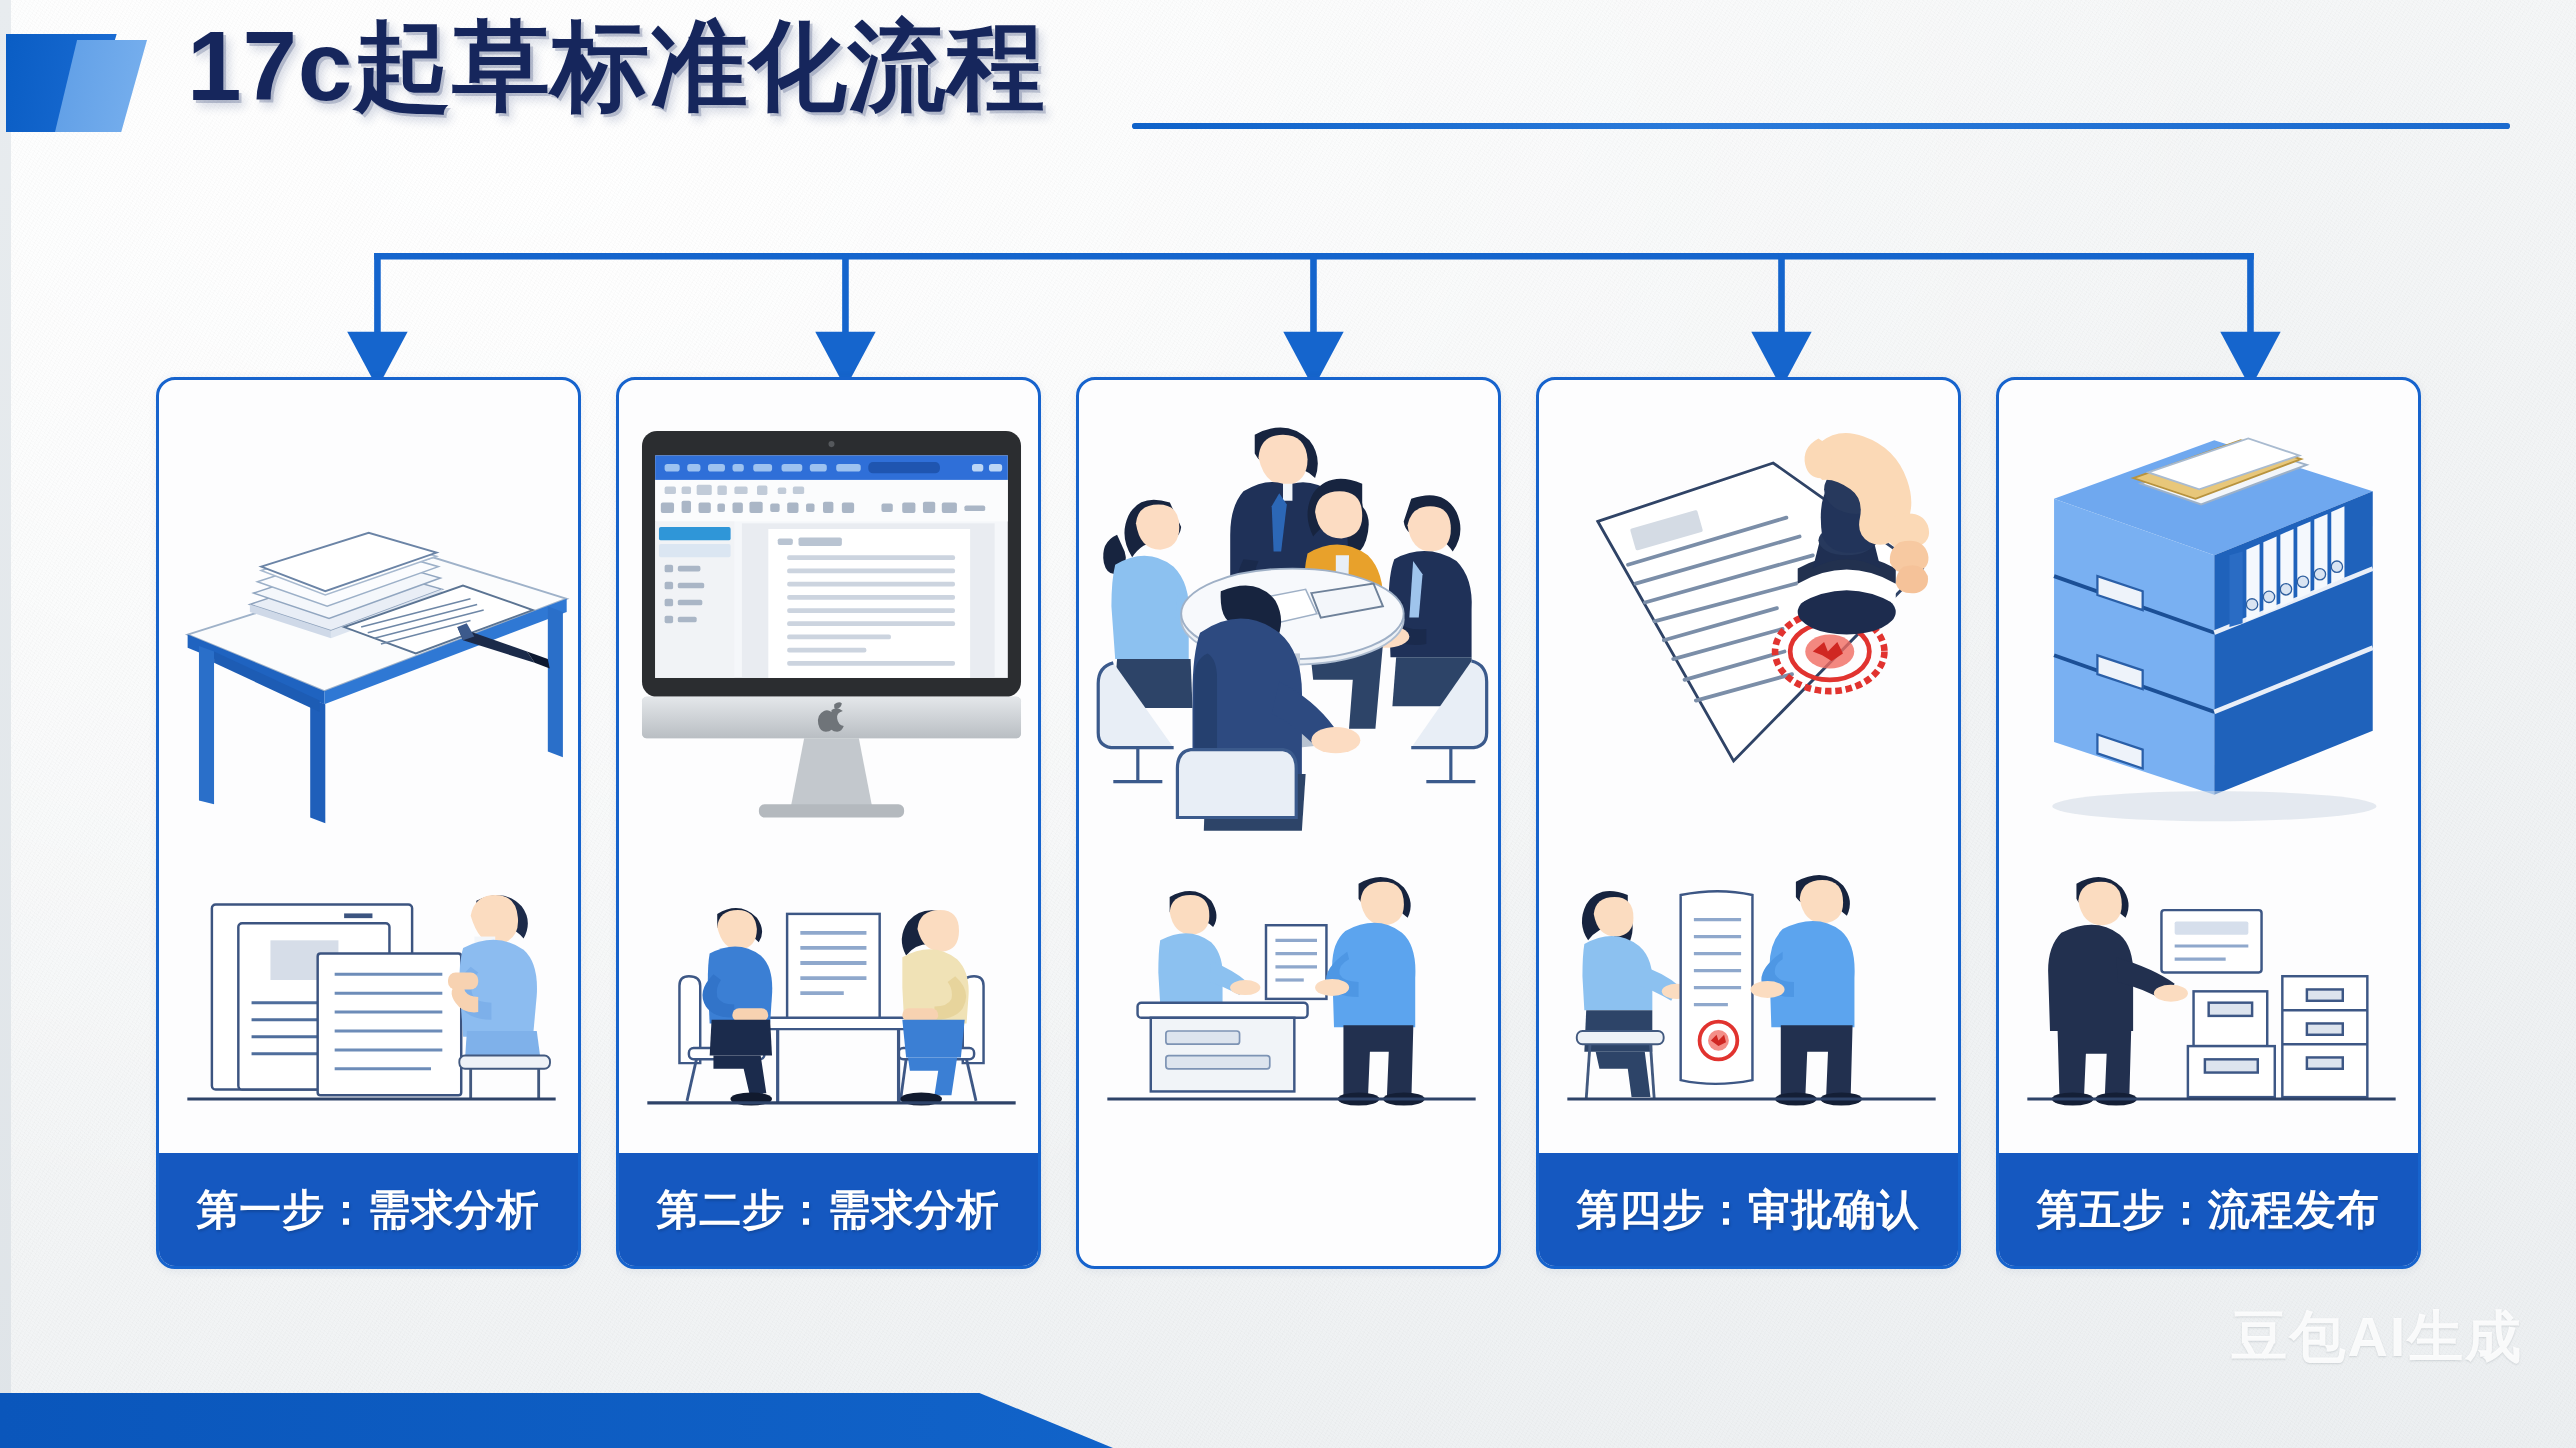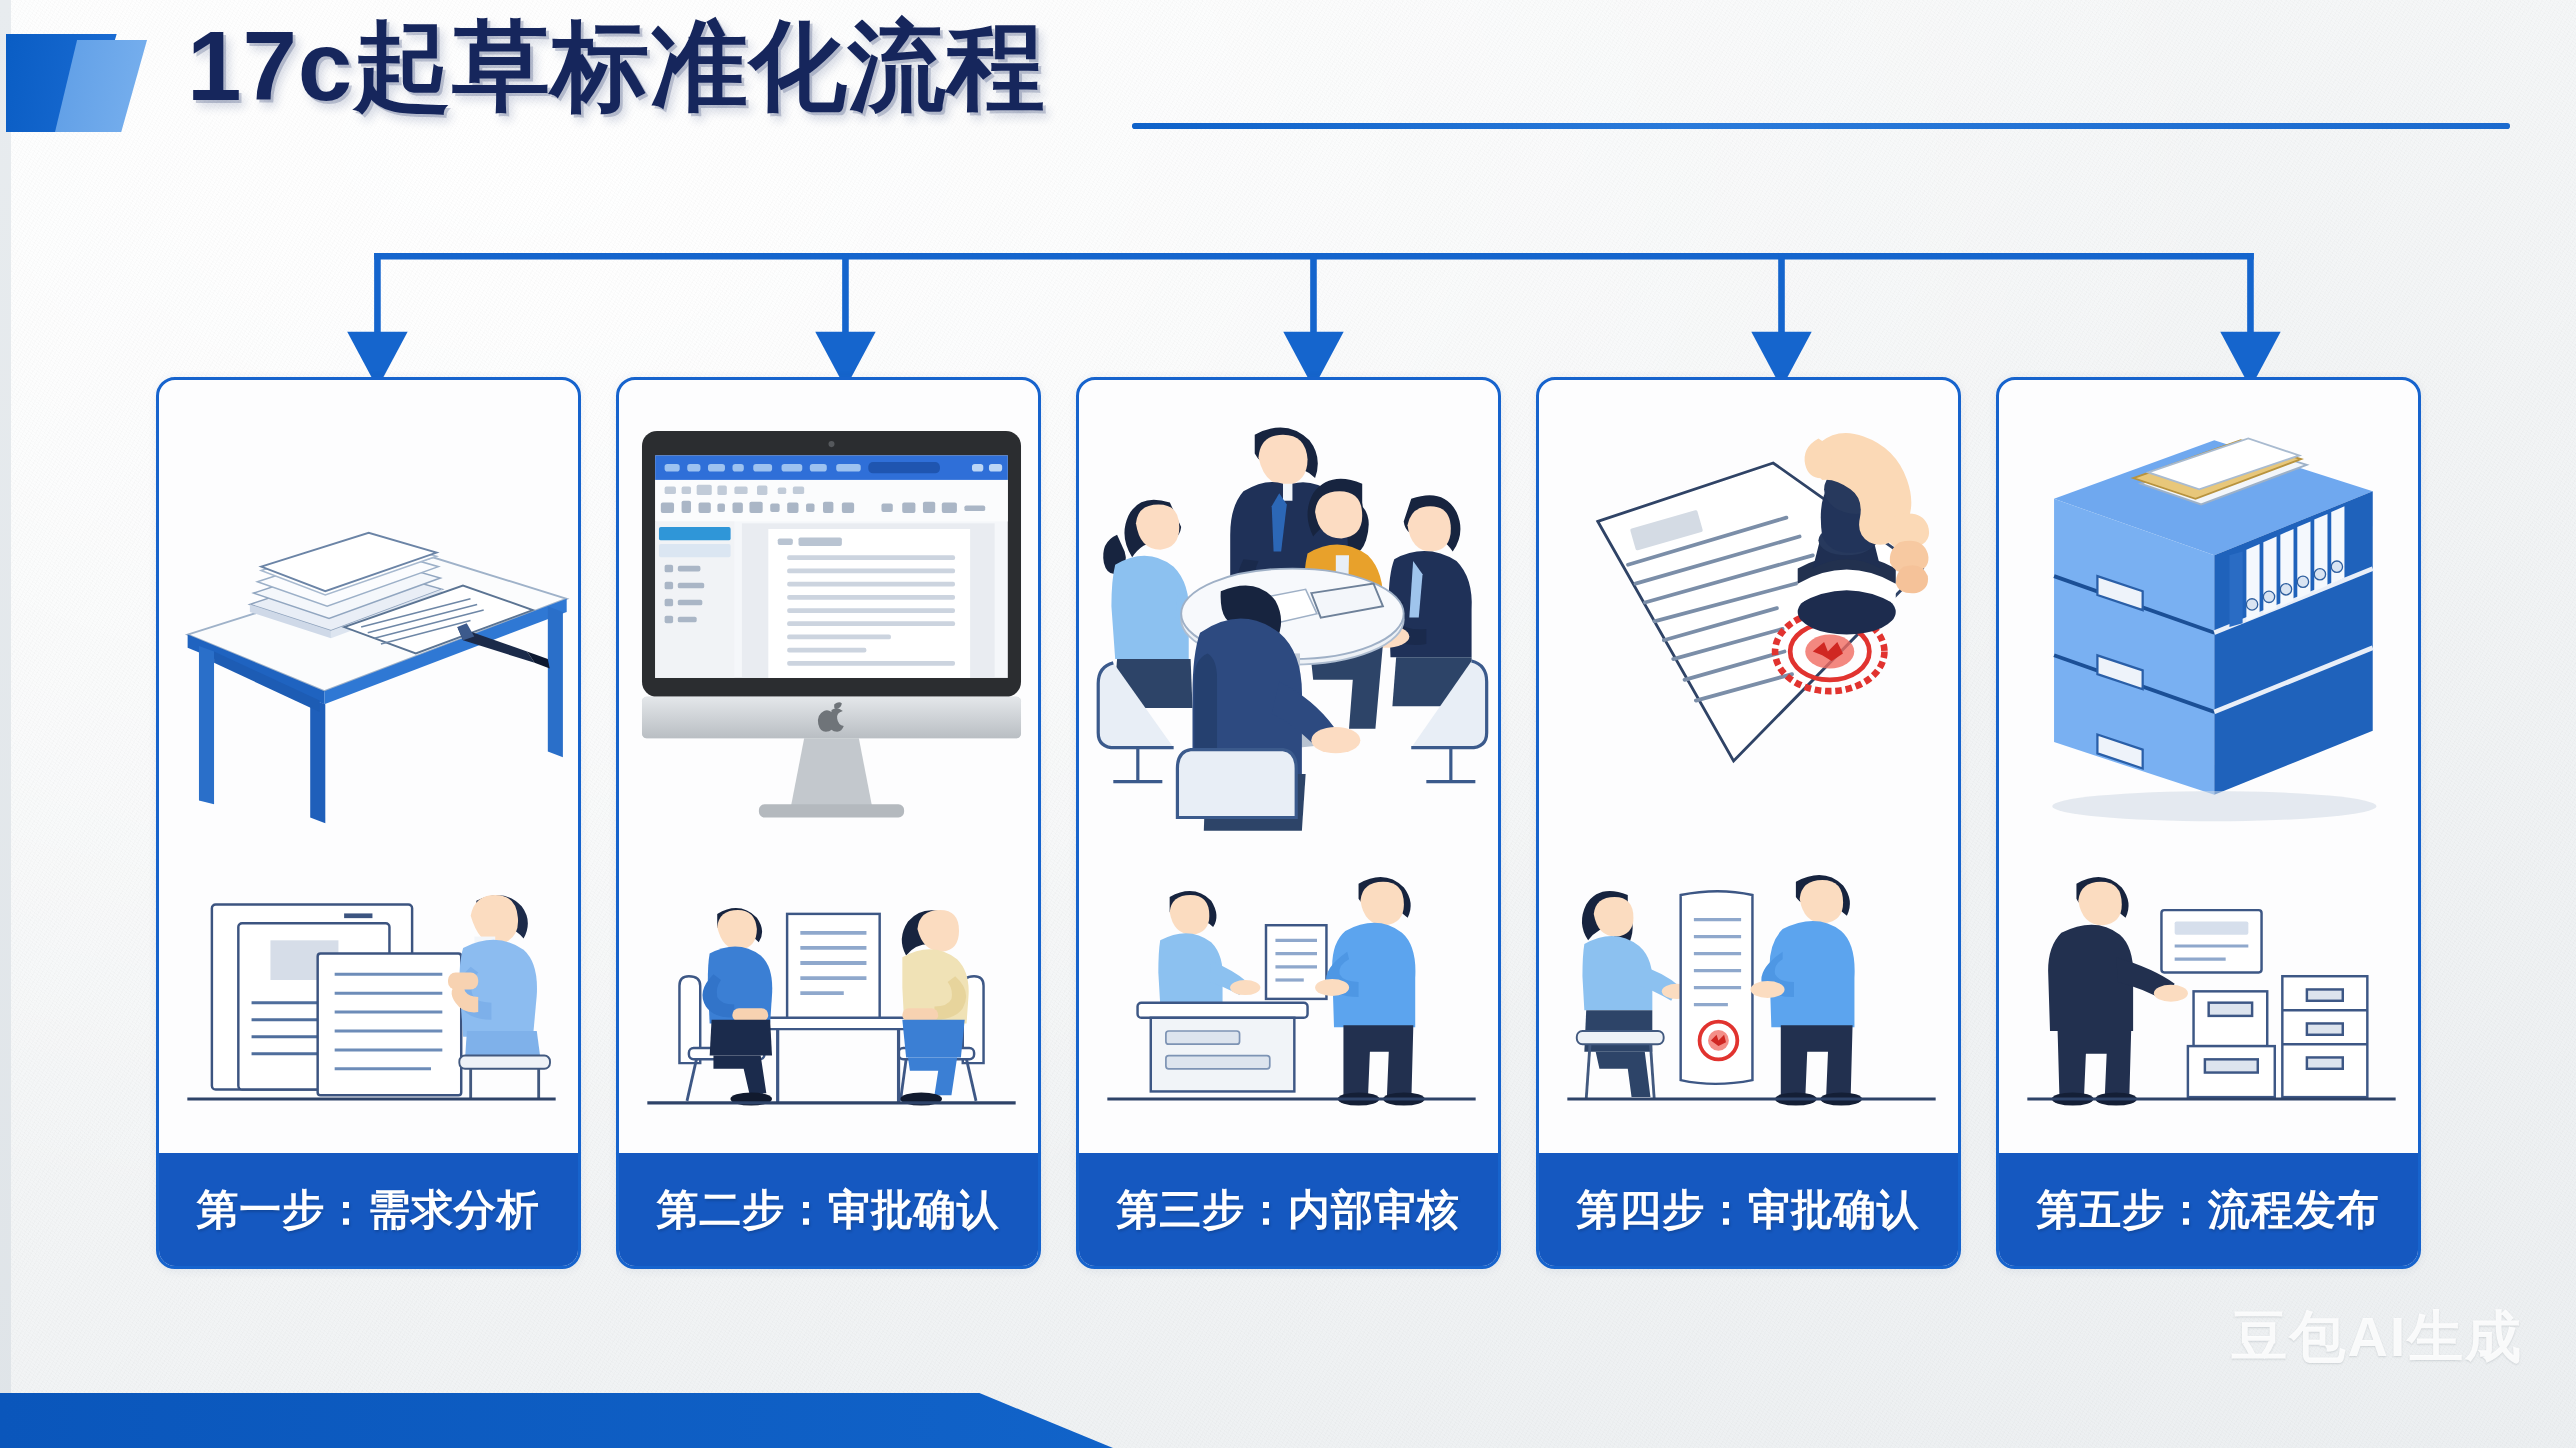--- a/index.html
+++ b/index.html
@@ -374,21 +374,21 @@
             <path d="M300 122 q32 -18 58 2 q14 14 12 40 l-2 28 l-66 0 l-2 -38 q0 -22 0 -32 z" fill="#f0e2b6"></path>
             <path d="M356 142 q18 16 8 34 q-8 12 -30 12 l0 -14 q14 0 18 -8 q2 -10 -4 -18 z" fill="#e7d49c"></path>
             <rect x="300" y="176" width="38" height="14" rx="7" fill="#f7d2b1"></rect>
             <path d="M300 188 l66 0 l-4 40 l-58 0 z" fill="#3b7fd4"></path>
             <path d="M306 228 l52 0 l-6 40 l-18 0 l4 -26 l-30 0 z" fill="#3b7fd4"></path>
             <ellipse cx="320" cy="272" rx="22" ry="7" fill="#111a2e"></ellipse>
           </g>
           <line x1="30" y1="276" x2="420" y2="276" stroke="#2e4368" stroke-width="3.4"></line>
         </svg>
       </div>
-      <div class="card-label">第二步：审批确认</div>
+      <div class="card-label">第二步：需求分析</div>
     </div>
 
     <div class="card">
       <div class="card-top">
         <svg viewBox="0 0 450 490" width="425" height="462">
 
           <g>
             <path d="M186 58 q34 -18 58 6 q14 18 6 40 q-14 -14 -34 -12 q-22 2 -30 -14 z" fill="#17243f"></path>
             <path d="M190 82 q2 -24 26 -24 q24 0 26 26 q0 24 -22 28 q-24 0 -30 -30 z" fill="#fcdcc2"></path>
             <path d="M198 110 l36 0 l0 22 l-36 0 z" fill="#f2f6fb"></path>
@@ -489,21 +489,20 @@
             <path d="M282 94 q34 -18 60 2 q16 14 14 48 l0 52 l-86 0 l-2 -64 q0 -26 14 -38 z" fill="#5ca4ee"></path>
             <path d="M284 116 q-26 18 -22 34 q8 14 34 14 l0 -16 q-16 0 -20 -8 q-2 -10 10 -16 z" fill="#4e97e4"></path>
             <ellipse cx="268" cy="154" rx="18" ry="9" fill="#fbdcc0"></ellipse>
             <path d="M280 194 l74 0 l-2 76 l-26 0 l2 -48 l-20 0 l-2 48 l-26 0 z" fill="#22304f"></path>
             <ellipse cx="296" cy="272" rx="22" ry="7" fill="#141f36"></ellipse>
             <ellipse cx="344" cy="272" rx="22" ry="7" fill="#141f36"></ellipse>
           </g>
           <line x1="30" y1="272" x2="420" y2="272" stroke="#2e4368" stroke-width="3.4"></line>
         </svg>
       </div>
-      <div class="card-label">第三步：内部审核</div>
     </div>
 
     <div class="card">
       <div class="card-top">
         <svg viewBox="0 0 450 490" width="425" height="462">
 
           <polygon points="62,150 248,88 406,200 206,404" fill="#ffffff" stroke="#2f4366" stroke-width="3"></polygon>
           <rect x="96" y="158" width="74" height="24" rx="2" fill="#d4dbe4" transform="rotate(-16 96 158)"></rect>
           <g stroke="#7b8ea8" stroke-width="4" stroke-linecap="round">
             <line x1="94" y1="196" x2="262" y2="146"></line>

